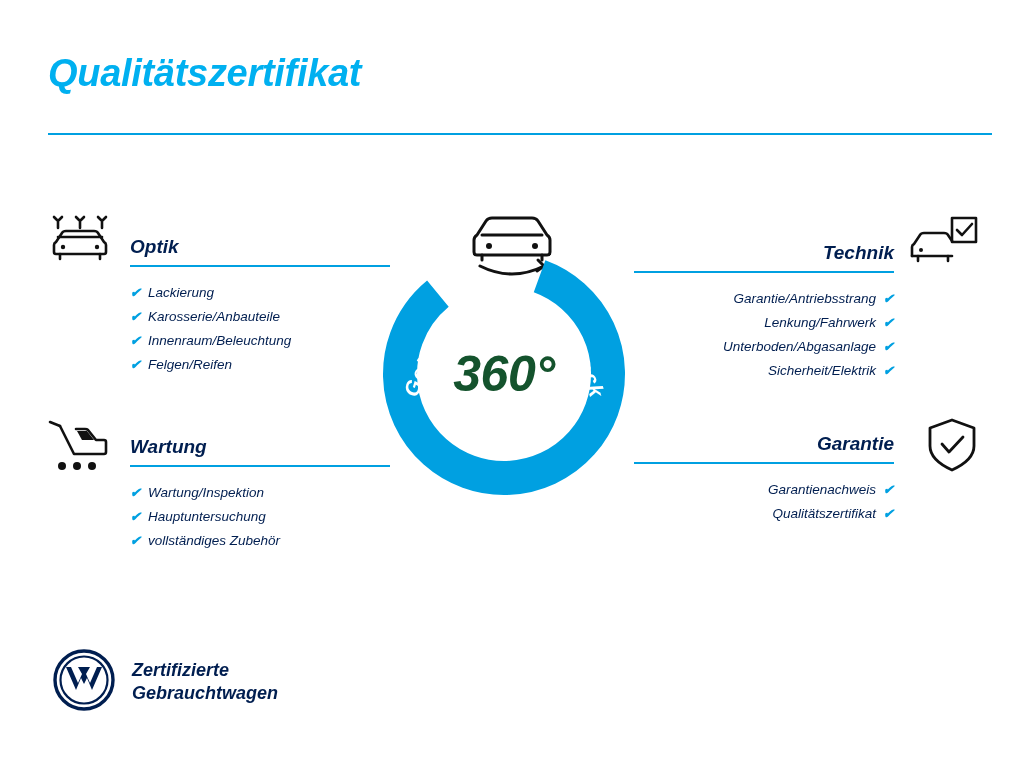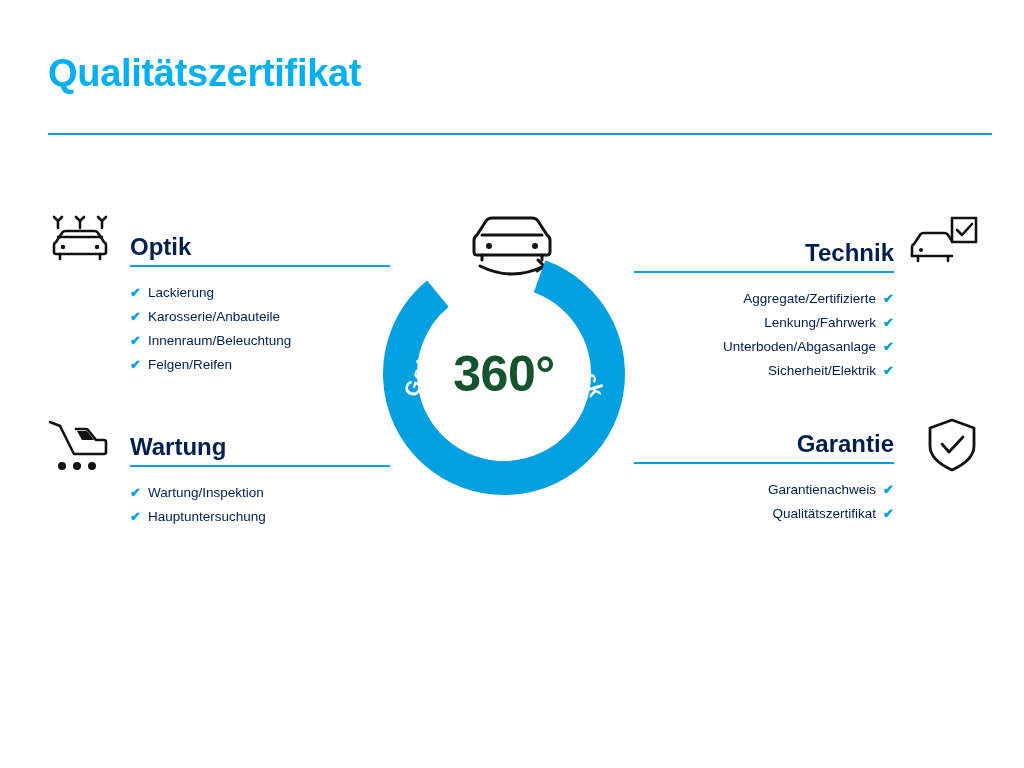--- a/index.html
+++ b/index.html
@@ -14,20 +14,21 @@
     color: #001e50;
     overflow: hidden;
     position: relative;
   }
 
   .page {
     position: relative;
     width: 1024px;
     height: 644px;
     box-sizing: border-box;
+    font-style: italic;
   }
 
   
   .title {
     position: absolute;
     left: 48px;
     top: 52px;
     font-size: 38px;
     font-weight: bold;
     color: #00b0f0;
@@ -50,21 +51,21 @@
   .col-left  { left: 130px; }
   .col-right { left: 634px; text-align: right; }
 
   .block-optik    { top: 236px; }
   .block-wartung  { top: 436px; }
   .block-technik  { top: 242px; }
   .block-garantie { top: 433px; text-align: right; }
 
   .col h2 {
     margin: 0;
-    font-size: 24px;
+    font-size: 19px;
     font-weight: bold;
     color: #001e50;
     line-height: 22px;
   }
   .col .rule {
     margin-top: 7px;
     width: 100%;
     height: 2px;
     background: #00a0e1;
   }
@@ -230,28 +231,29 @@
       <li><span class="check">✔</span><span>Felgen/Reifen</span></li>
     </ul>
   </div>
 
   <div class="col col-left block-wartung">
     <h2>Wartung</h2>
     <div class="rule"></div>
     <ul>
       <li><span class="check">✔</span><span>Wartung/Inspektion</span></li>
       <li><span class="check">✔</span><span>Hauptuntersuchung</span></li>
+      <li><span class="check">✔</span><span>vollständiges Zubehör</span></li>
     </ul>
   </div>
 
   <div class="col col-right block-technik">
     <h2>Technik</h2>
     <div class="rule"></div>
     <ul>
-      <li><span>Aggregate/Zertifizierte</span><span class="check">✔</span></li>
+      <li><span>Garantie/Antriebsstrang</span><span class="check">✔</span></li>
       <li><span>Lenkung/Fahrwerk</span><span class="check">✔</span></li>
       <li><span>Unterboden/Abgasanlage</span><span class="check">✔</span></li>
       <li><span>Sicherheit/Elektrik</span><span class="check">✔</span></li>
     </ul>
   </div>
 
   <div class="col col-right block-garantie">
     <h2>Garantie</h2>
     <div class="rule"></div>
     <ul>
@@ -284,14 +286,27 @@
       <text font-family="Liberation Sans, sans-serif" font-size="21" font-weight="bold" fill="#ffffff">
         <textPath href="#arcpath" startOffset="50%" text-anchor="middle">Gebrauchtwagen-Check</textPath>
       </text>
     </svg>
 
     <div class="badge-center">
       <span class="badge-number">360°</span>
     </div>
   </div>
 
+  <div class="footer">
+    <div>
+      <svg viewBox="0 0 64 64" width="64" height="64">
+        <circle cx="32" cy="32" r="29" fill="none" stroke="#001e50" stroke-width="3.4"></circle>
+        <circle cx="32" cy="32" r="23.5" fill="none" stroke="#001e50" stroke-width="2.2"></circle>
+        <path d="M14 19 L24 42 L29 30 L32 36 L35 30 L40 42 L50 19 L45 19 L38 35 L34 26 L38 19 L32 19 L26 19 L30 26 L26 35 L19 19 Z" fill="#001e50"></path>
+      </svg>
+    </div>
+    <div class="footer-text">
+      <div>Zertifizierte</div>
+      <div>Gebrauchtwagen</div>
+    </div>
+  </div>
 
 </div>
 
 </body></html>

